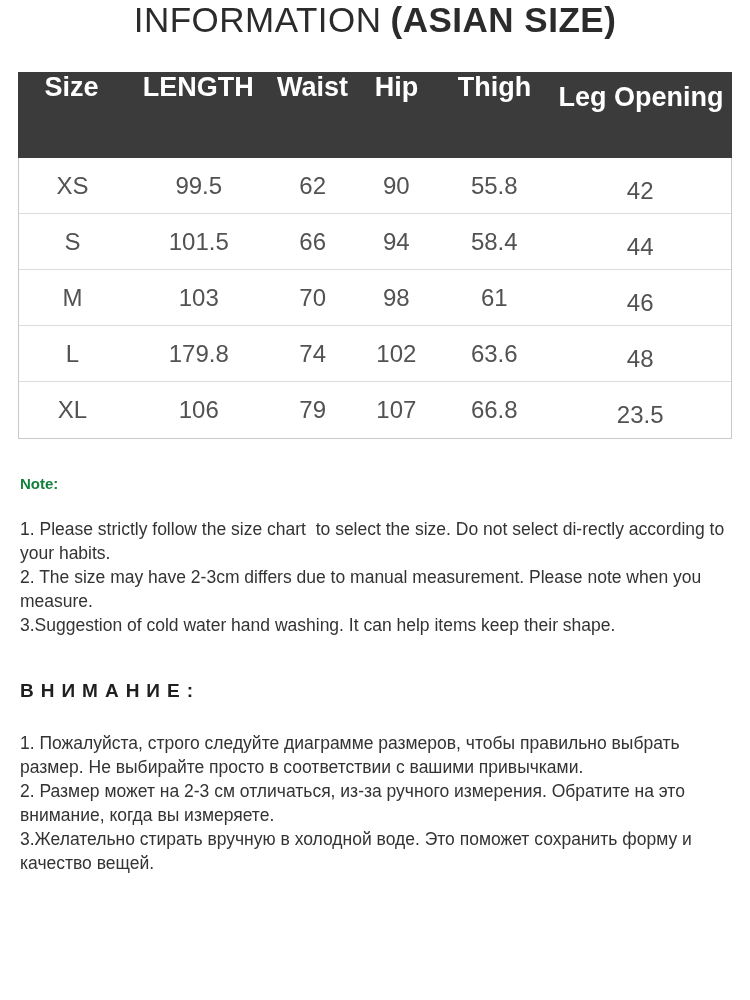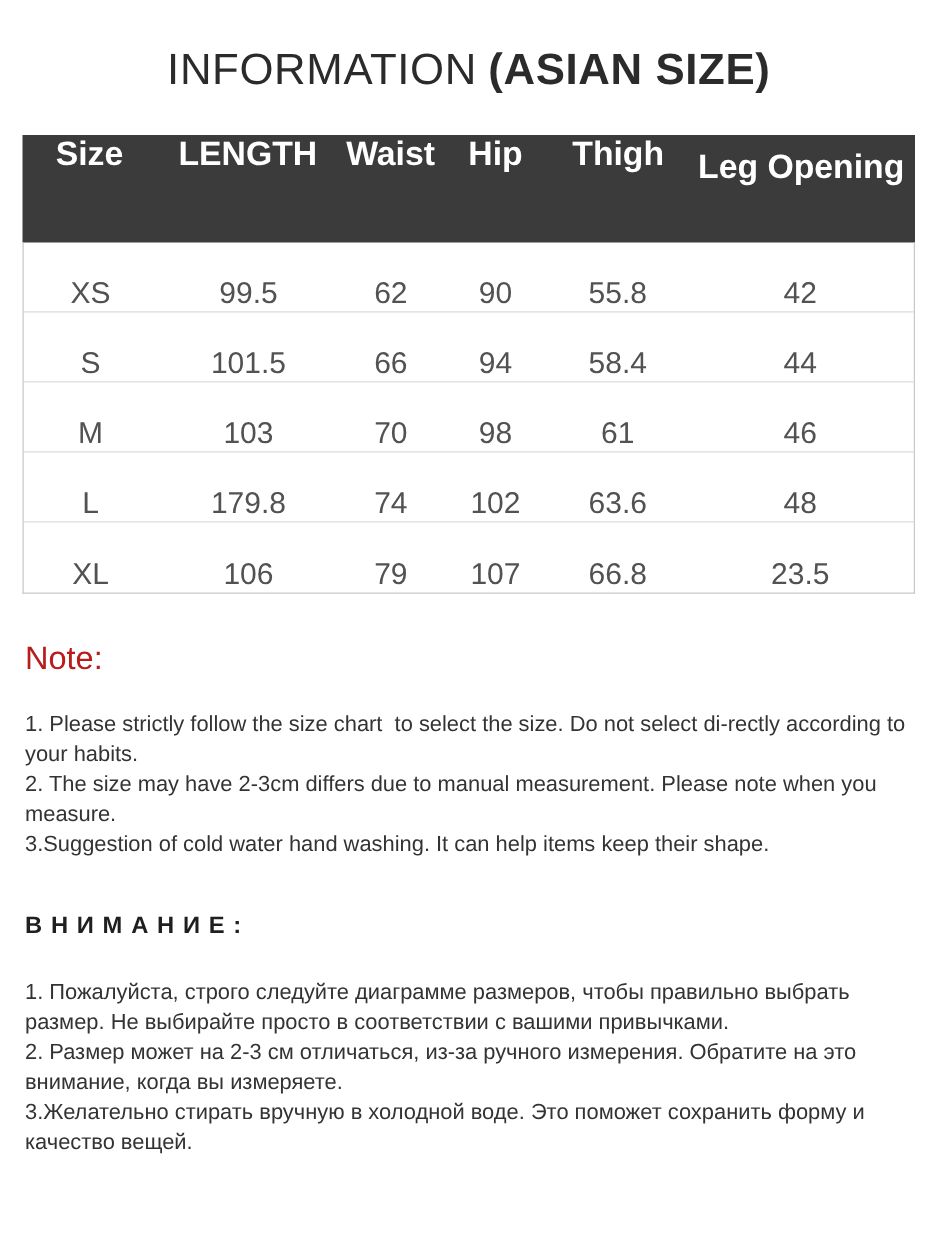--- a/index.html
+++ b/index.html
@@ -7,21 +7,20 @@
   body {
     width: 750px;
     height: 1000px;
     margin: 0 auto;
     font-family: "Liberation Sans", "DejaVu Sans", sans-serif;
     color: #2f2f2f;
     overflow: hidden;
   }
   
   .title-wrap {
-    padding-top: 36px;
     text-align: center;
     font-size: 35px;
     color: #2b2b2b;
     letter-spacing: 0.5px;
     white-space: nowrap;
   }
   .title-regular { font-weight: 300; }
   .title-bold    { font-weight: 700; margin-left: 9px; }
 
   
@@ -36,42 +35,42 @@
     height: 86px;
     font-size: 27px;
     font-weight: 600;
   }
   .t-body {
     border: 1px solid #c9c9c9;
     border-top: none;
   }
   .t-body .t-row {
     height: 56px;
-    align-items: flex-end;
+    align-items: center;
     font-size: 24px;
     font-weight: 400;
     color: #525252;
     border-bottom: 1px solid #dcdcdc;
   }
   .t-body .t-row:last-child { border-bottom: none; }
   .t-cell { text-align: center; }
   .col-0 { width: 15%;   }
   .col-1 { width: 20.5%; }
   .col-2 { width: 11.5%; }
   .col-3 { width: 12%;   }
   .col-4 { width: 15.5%; }
   .col-5 { width: 25.5%; margin-top: 10px; }
 
   
   .notes { padding: 0 22px 0 20px; }
   .note-heading {
     margin-top: 36px;
-    font-size: 26px;
-    font-weight: 400;
-    color: #b91c1c;
+    font-size: 15px;
+    font-weight: 700;
+    color: #15803d;
   }
   .note-list { margin-top: 26px; }
   .note-item {
     font-size: 17.5px;
     line-height: 1.37;
     color: #333333;
     white-space: pre-wrap;
   }
   .attention-heading {
     margin-top: 42px;

